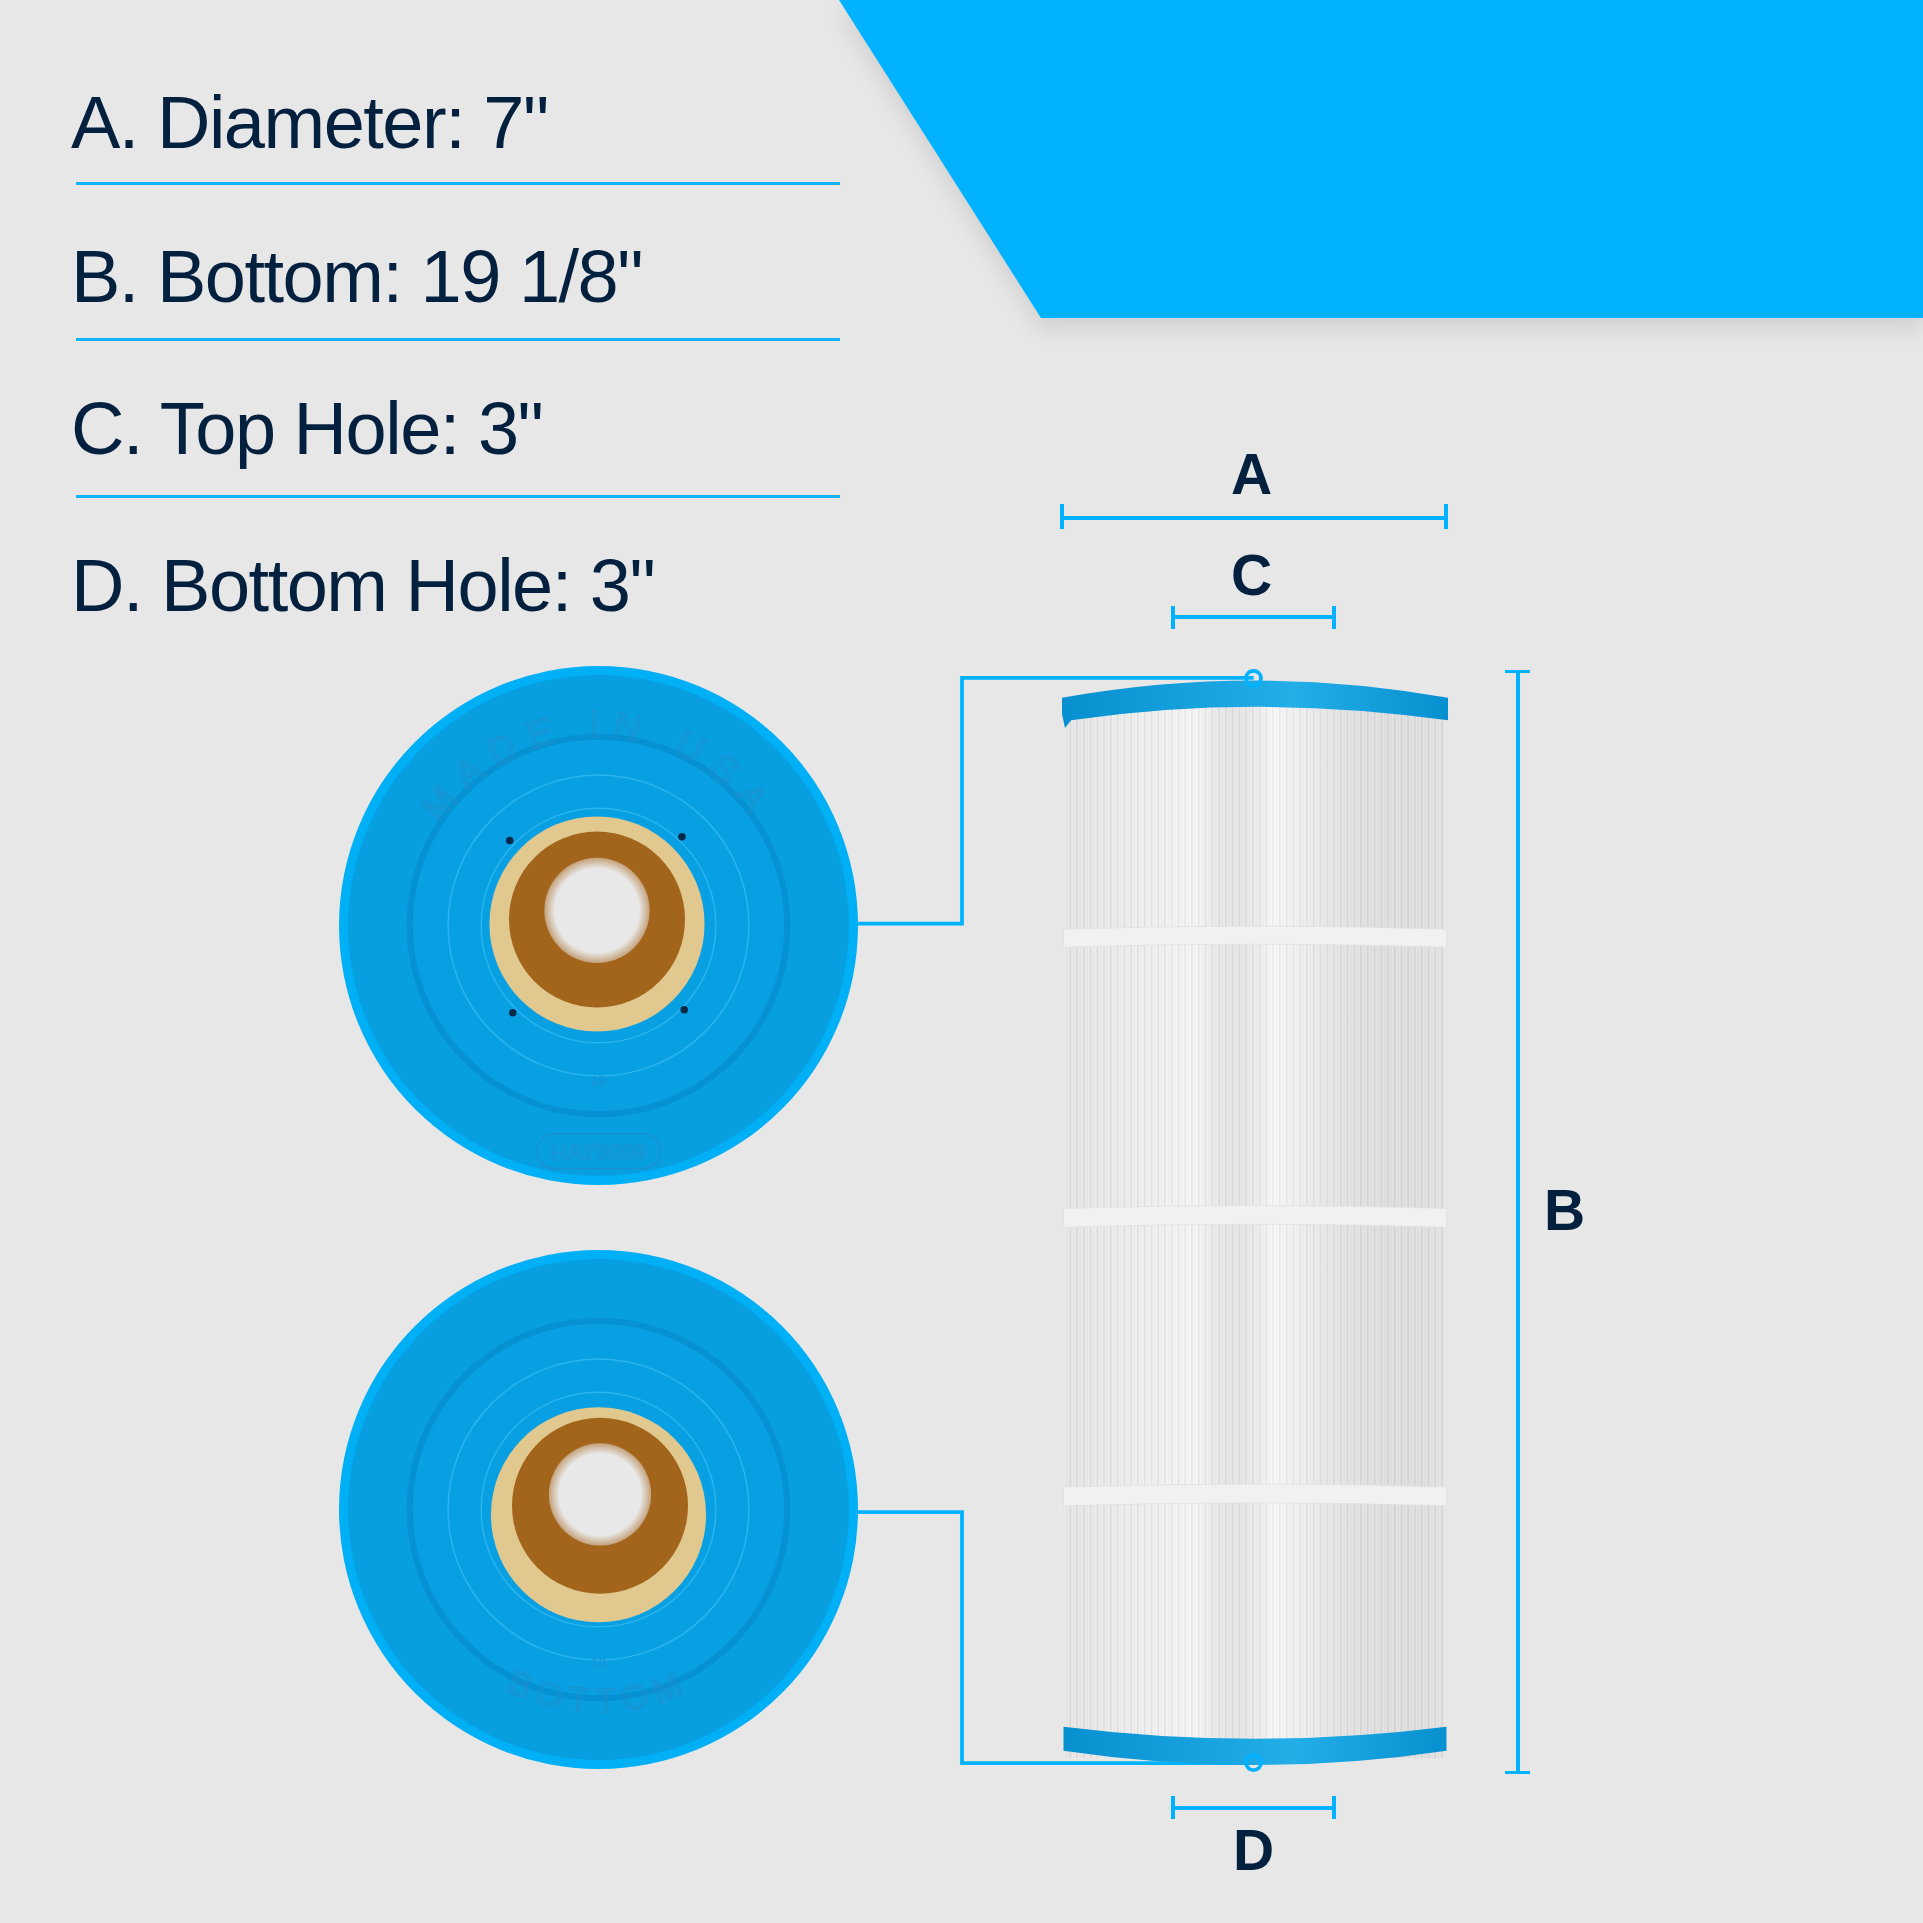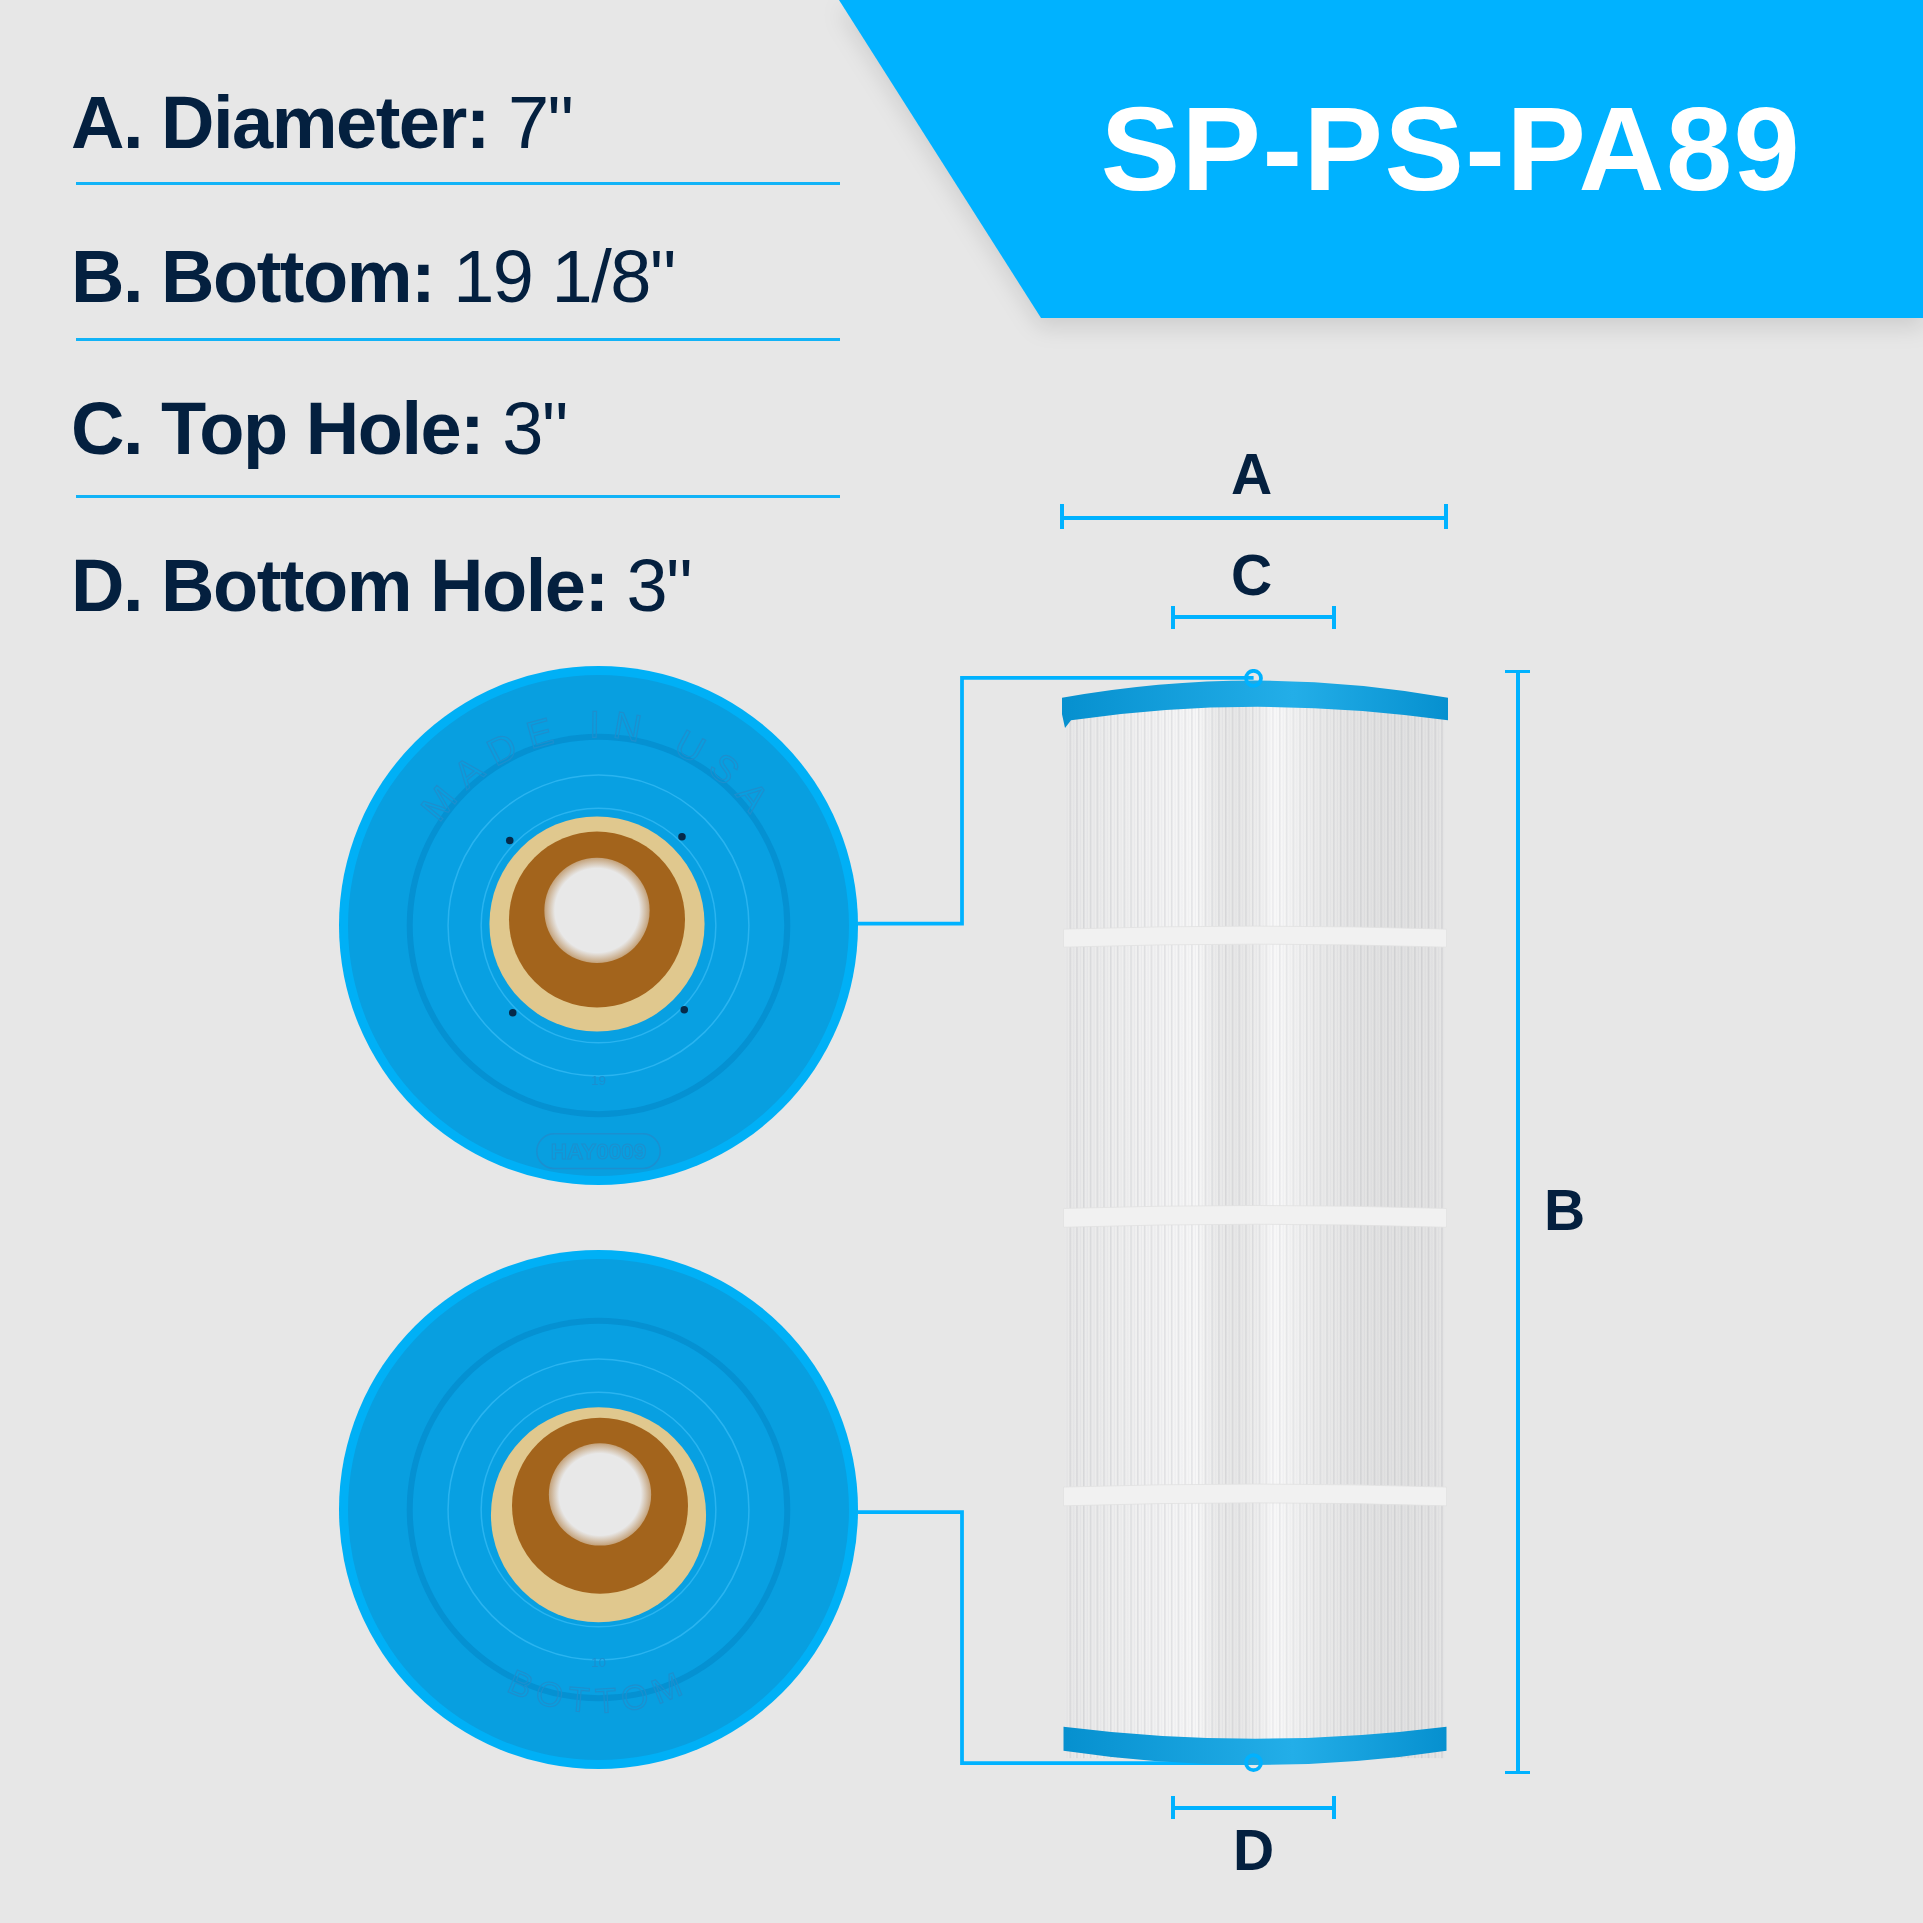--- a/index.html
+++ b/index.html
@@ -26,21 +26,21 @@
     font-size: 119px; font-weight: bold; color: #ffffff;
     line-height: 1; letter-spacing: 1.5px; white-space: nowrap;
     text-align: center;
   }
 
   
   .spec {
     position: absolute; left: 71px; white-space: nowrap;
     font-size: 74px; line-height: 1; letter-spacing: -1.5px;
   }
-  .spec .lbl { font-weight: bold; }
+  .spec .lbl { font-weight: normal; }
   .spec .val { font-weight: normal; }
   .divider {
     position: absolute; left: 76px; width: 764px; height: 3px;
     background: #12b3f7;
   }
 
   
   .dim-letter {
     position: absolute; font-size: 57px; font-weight: bold; line-height: 1;
     color: #04203f; text-align: center; width: 75px; margin-left: -38px;
@@ -52,21 +52,20 @@
   .cap { position: absolute; width: 519px; height: 519px; }
 
   
   #filter { position: absolute; left: 1056px; top: 669px; width: 398px; height: 1112px; }
 </style>
 </head>
 <body>
 
 <div id="banner">
   <div id="banner-shape"></div>
-  <div id="banner-title">SP-PS-PA89</div>
 </div>
 
 <div>
   <div class="spec" style="top:86px;">
     <span class="lbl">A. Diameter:</span><span class="val"> 7"</span>
   </div>
   <div class="divider" style="top:182px;"></div>
 
   <div class="spec" style="top:240px;">
     <span class="lbl">B. Bottom:</span><span class="val"> 19 1/8"</span>

